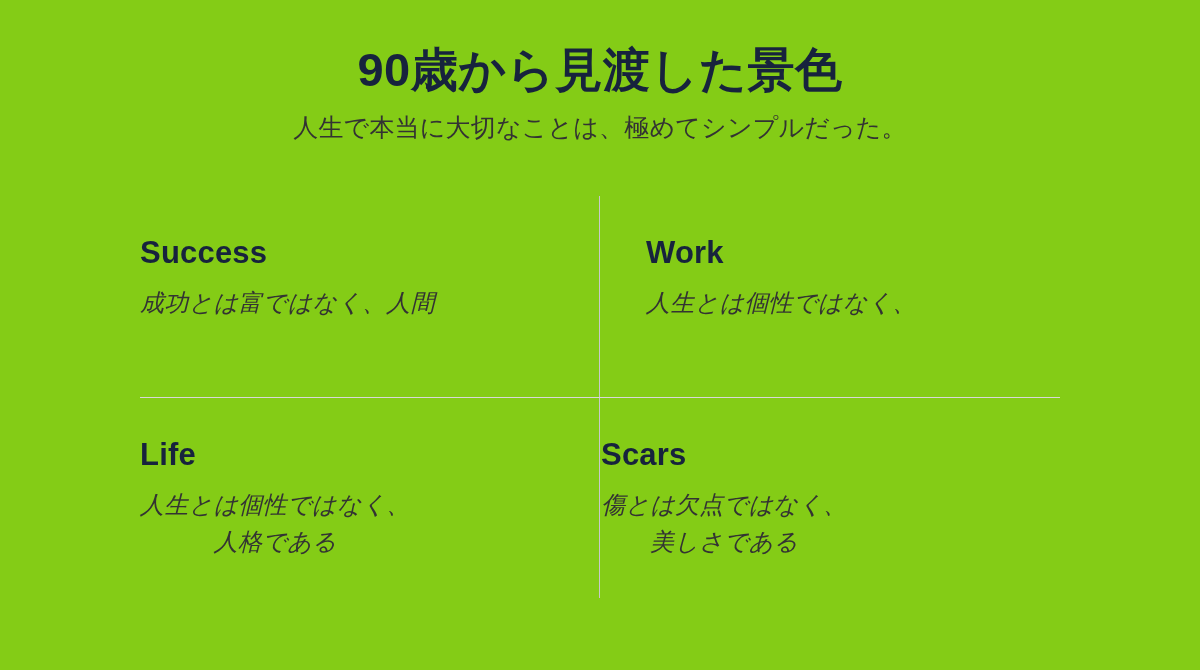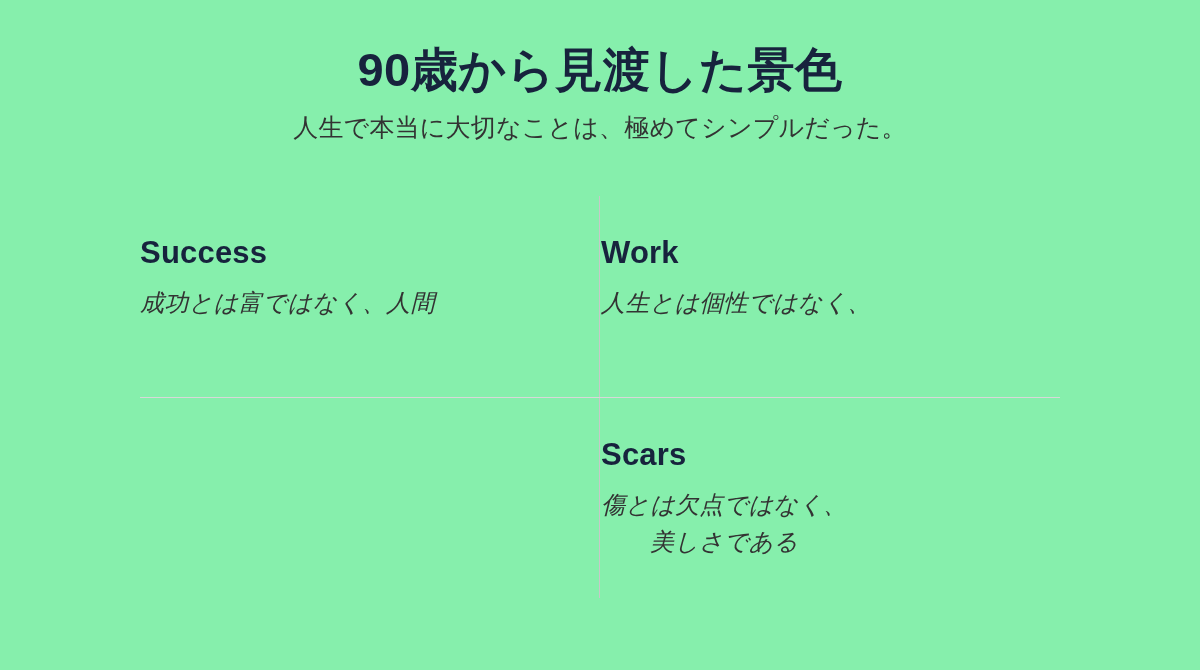--- a/index.html
+++ b/index.html
@@ -11,21 +11,21 @@
     height: 670px;
     background: #ffffff;
     font-family: "Liberation Sans", "DejaVu Sans", sans-serif;
     overflow: hidden;
   }
 
   .slide {
     position: relative;
     width: 1200px;
     height: 670px;
-    background: #86efac;
+    background: #84cc16;
     box-sizing: border-box;
   }
 
   
   .header {
     position: absolute;
     top: 44px;
     left: 0;
     width: 1200px;
     text-align: center;
@@ -80,21 +80,21 @@
     width: 459px;
     height: 201px;
     box-sizing: border-box;
     display: flex;
     flex-direction: column;
     align-items: flex-start;
     justify-content: flex-start;
     padding-top: 40px;
   }
   .quadrant.q-tl { left: 0;     top: 0;   }
-  .quadrant.q-tr { left: 461px; top: 0;   }
+  .quadrant.q-tr { left: 461px; top: 0; padding-left: 45px;   }
   .quadrant.q-bl { left: 0;     top: 202px; }
   .quadrant.q-br { left: 461px; top: 202px; }
 
   .quadrant-heading {
     font-size: 31px;
     font-weight: 700;
     color: #17233d;
     line-height: 1.1;
     margin: 0 0 14px 0;
     letter-spacing: 0.2px;
@@ -138,20 +138,27 @@
       </div>
     </div>
 
     <div class="quadrant q-tr">
       <div class="quadrant-heading">Work</div>
       <div class="quadrant-body">
         <span class="line">人生とは個性ではなく、</span>
       </div>
     </div>
 
+    <div class="quadrant q-bl">
+      <div class="quadrant-heading">Life</div>
+      <div class="quadrant-body">
+        <span class="line">人生とは個性ではなく、</span>
+        <span class="line">人格である</span>
+      </div>
+    </div>
 
     <div class="quadrant q-br">
       <div class="quadrant-heading">Scars</div>
       <div class="quadrant-body">
         <span class="line">傷とは欠点ではなく、</span>
         <span class="line">美しさである</span>
       </div>
     </div>
 
   </div>

